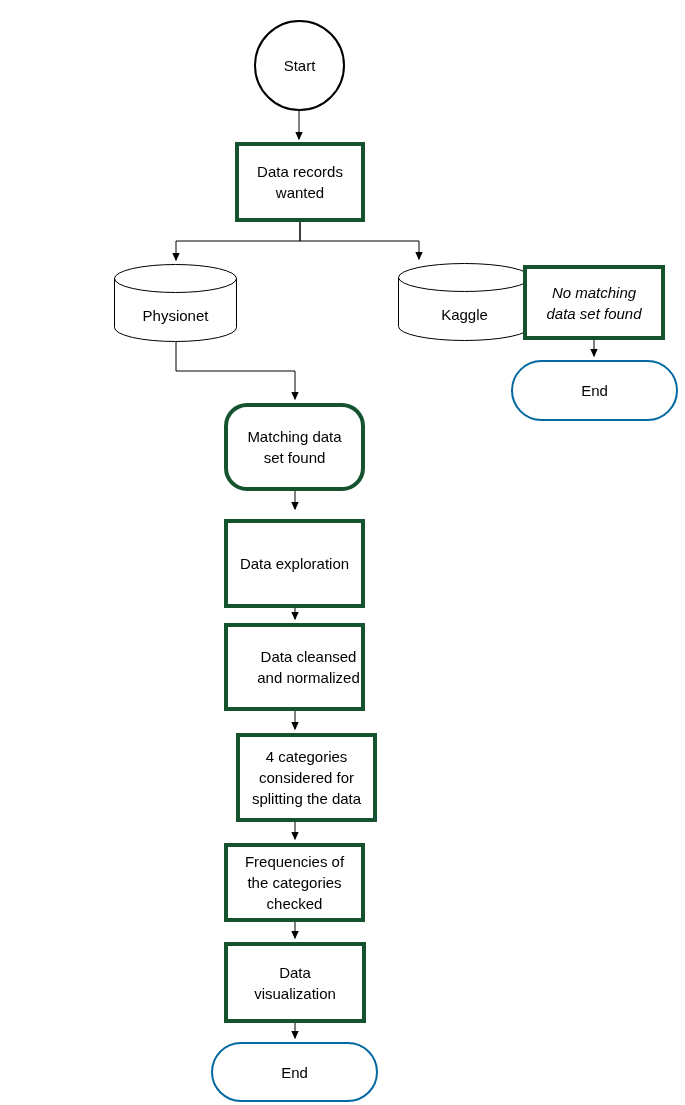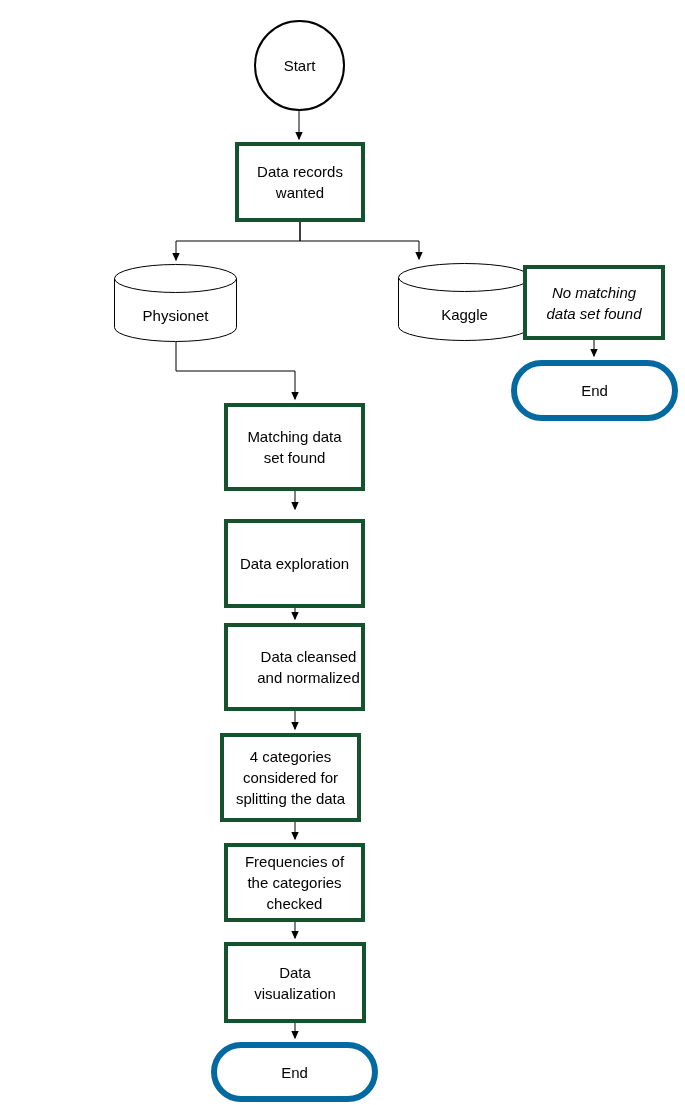--- a/index.html
+++ b/index.html
@@ -21,21 +21,21 @@
     align-items: center;
     justify-content: center;
     text-align: center;
     font-size: 15px;
     line-height: 21px;
     white-space: pre-line;
     background: #ffffff;
   }
   .rect { border: 4px solid #14532d; }
   .circle { border: 2px solid #000000; border-radius: 50%; }
-  .terminator { border: 6px solid #0369a1; border-radius: 31px; }
+  .terminator { border: 2px solid #0369a1; border-radius: 31px; }
   .cylinder { background: transparent; }
   .cylinder .cyl-shape { position: absolute; left: 0; top: 0; }
   .cylinder .label {
     position: absolute; left: 0; right: 0; top: 26px; bottom: 2px;
     display: flex; align-items: center; justify-content: center;
   }
 </style>
 </head>
 <body>
 
@@ -86,35 +86,35 @@
 
   <div class="node rect" style="left:523px; top:265px; width:142px; height:75px;font-style:italic;">
     <span>No matching
 data set found</span>
   </div>
 
   <div class="node terminator" style="left:511px; top:360px; width:167px; height:61px;">
     <span>End</span>
   </div>
 
-  <div class="node rect" style="left:224px; top:403px; width:141px; height:88px;">
+  <div class="node rect" style="left:224px; top:403px; width:141px; height:88px;border-radius:23px;">
     <span>Matching data
 set found</span>
   </div>
 
   <div class="node rect" style="left:224px; top:513px; width:141px; height:89px;margin-top:6px;">
     <span>Data exploration</span>
   </div>
 
   <div class="node rect" style="left:224px; top:623px; width:141px; height:88px;padding-left:28px;">
     <span>Data cleansed
 and normalized</span>
   </div>
 
-  <div class="node rect" style="left:220px; top:733px; width:141px; height:89px;">
+  <div class="node rect" style="left:236px; top:733px; width:141px; height:89px;">
     <span>4 categories
 considered for
 splitting the data</span>
   </div>
 
   <div class="node rect" style="left:224px; top:942px; width:142px; height:81px;">
     <span>Data
 visualization</span>
   </div>
 

